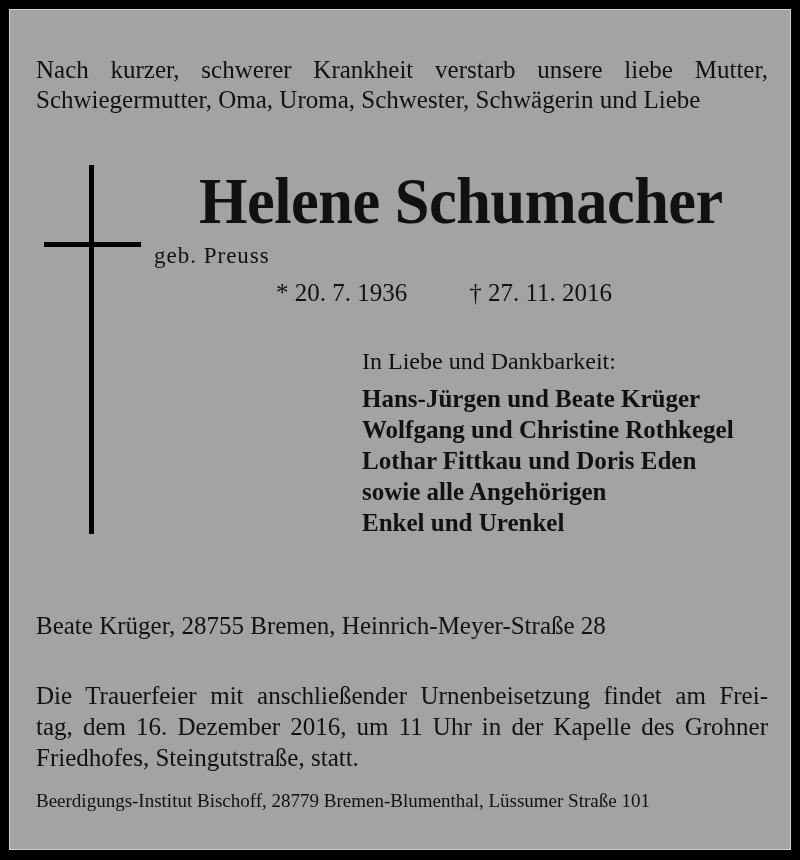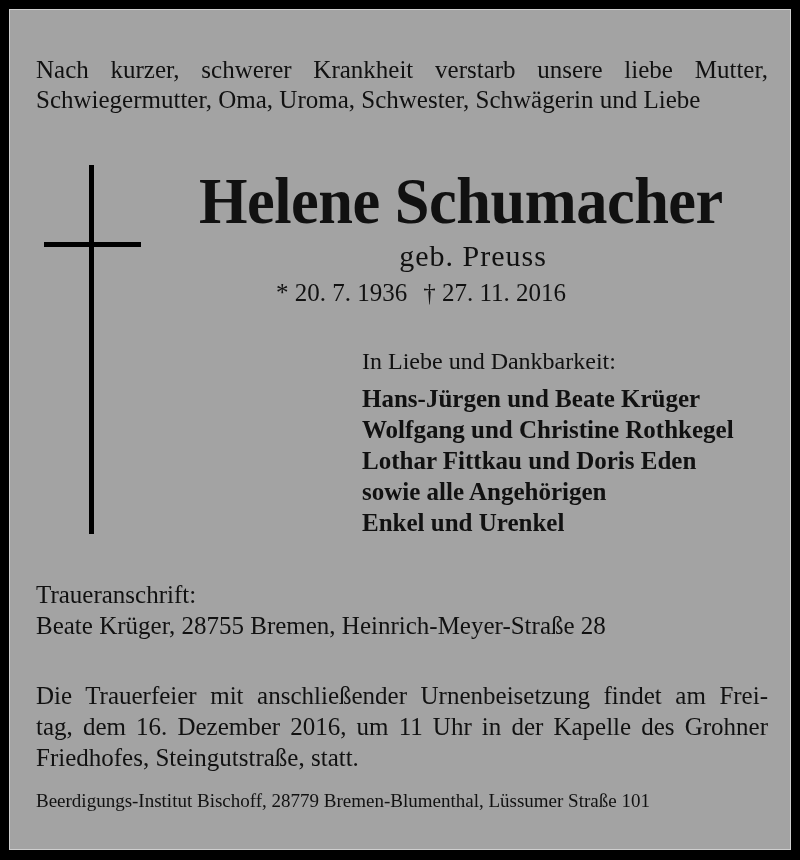--- a/index.html
+++ b/index.html
@@ -33,28 +33,28 @@
     .cross-h {
       position: absolute; left: 34px; top: 232px; width: 97px; height: 5px; background: #000;
     }
     .name {
       left: 0; width: 782px; top: 156px; text-align: center;
       font-size: 65px; font-weight: bold; line-height: 70px;
       letter-spacing: -0.5px;
     }
     .name span { display: inline-block; transform: scaleX(0.96); margin-left: 120px; }
     .born {
-      left: 0; width: 782px; top: 232px; text-align: center;
-      font-size: 30px; line-height: 28px; letter-spacing: 1px;
+      left: 0; width: 782px; top: 232px; text-align: left;
+      font-size: 23px; line-height: 28px; letter-spacing: 1px;
     }
     .born span { margin-left: 144px; }
     .dates {
       left: 266px; top: 268px; font-size: 25px; line-height: 30px;
     }
-    .dates .death { margin-left: 16px; }
+    .dates .death { margin-left: 62px; }
     .thanks {
       left: 352px; top: 336px; font-size: 24px; line-height: 30px;
     }
     .family {
       left: 352px; top: 373px; font-size: 25px; line-height: 31px; font-weight: bold;
       white-space: nowrap;
     }
     .family div { height: 31px; }
     .addr-label { left: 26px; top: 570px; font-size: 25px; line-height: 30px; }
     .addr { left: 26px; top: 601px; font-size: 25px; line-height: 30px; }
@@ -96,21 +96,20 @@
   <div class="abs thanks">In Liebe und Dankbarkeit:</div>
 
   <div class="abs family">
     <div>Hans-Jürgen und Beate Krüger</div>
     <div>Wolfgang und Christine Rothkegel</div>
     <div>Lothar Fittkau und Doris Eden</div>
     <div>sowie alle Angehörigen</div>
     <div>Enkel und Urenkel</div>
   </div>
 
-  <div class="abs addr-label">Traueranschrift:</div>
   <div class="abs addr">Beate Krüger, 28755 Bremen, Heinrich-Meyer-Straße 28</div>
 
   <div class="abs ceremony">
     <span class="j">Die Trauerfeier mit anschließender Urnenbeisetzung findet am Frei-</span>
     <span class="j">tag, dem 16. Dezember 2016, um 11 Uhr in der Kapelle des Grohner</span>
     <span>Friedhofes, Steingutstraße, statt.</span>
   </div>
 
   <div class="abs undertaker">Beerdigungs-Institut Bischoff, 28779 Bremen-Blumenthal, Lüssumer Straße 101</div>
 

